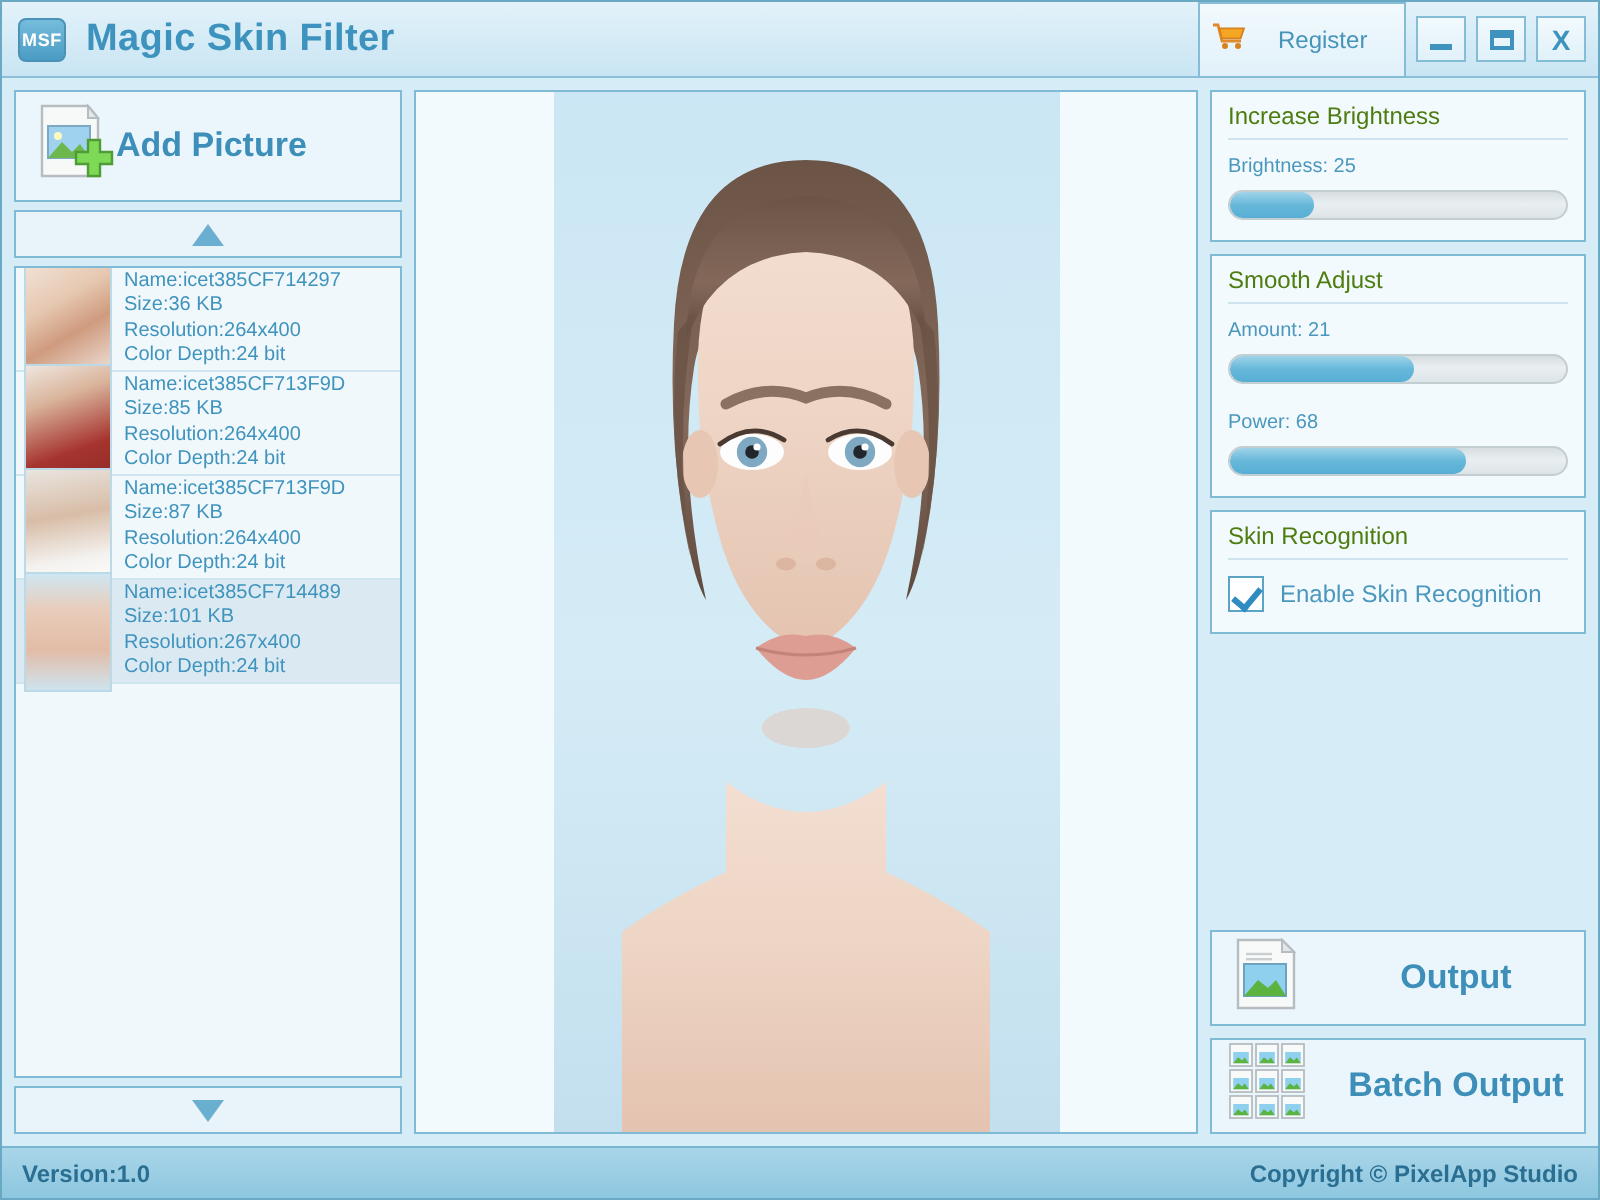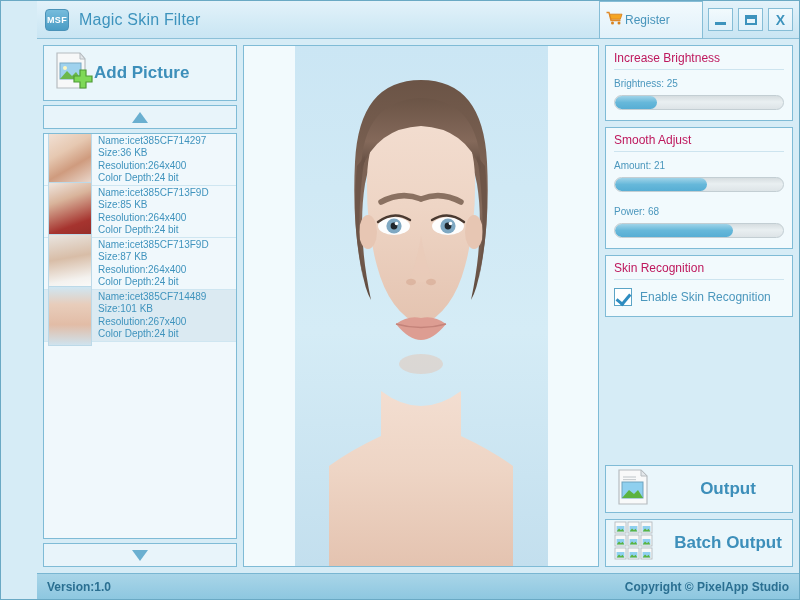--- a/index.html
+++ b/index.html
@@ -9,21 +9,20 @@
     background: #cfe8f3;
     overflow: hidden;
   }
   #app {
     position: relative;
     width: 800px; height: 600px;
     background: #d6ecf6;
     border: 1px solid #6aa9c4;
     display: flex;
     flex-direction: column;
-    padding-left: 36px;
   }
 
   
   .titlebar {
     height: 38px;
     flex: 0 0 38px;
     background: linear-gradient(to bottom, #e3f2fa 0%, #d4ebf6 55%, #c9e5f3 100%);
     border-bottom: 1px solid #8cc0d8;
     display: flex;
     align-items: center;
@@ -35,34 +34,34 @@
     background: linear-gradient(to bottom, #76bcdc 0%, #4a9cc4 100%);
     border: 1px solid #4a92b8;
     color: #fff;
     font-size: 9px;
     font-weight: bold;
     display: flex; align-items: center; justify-content: center;
     letter-spacing: .3px;
   }
   .app-title {
     margin-left: 10px;
-    font-size: 16px;
-    font-weight: normal;
+    font-size: 19px;
+    font-weight: bold;
     color: #3d93bd;
     letter-spacing: .2px;
   }
   .titlebar-spacer { flex: 1 1 auto; }
   .win-btns { display: flex; align-items: center; gap: 5px; }
   .register-btn {
     height: 38px;
     min-width: 104px;
     background: linear-gradient(to bottom, #f2fafd 0%, #e1f1fa 100%);
     border: 1px solid #86bdd6;
     display: flex; align-items: center;
-    gap: 2px;
+    gap: 16px;
     padding: 0 10px 0 6px;
     font-size: 12px;
     color: #4794bb;
   }
   .win-btn {
     width: 25px; height: 23px;
     background: linear-gradient(to bottom, #f2fafd 0%, #e1f1fa 100%);
     border: 1px solid #86bdd6;
     display: flex; align-items: center; justify-content: center;
     color: #3d93bd;
@@ -178,21 +177,21 @@
     gap: 6px;
     min-height: 0;
   }
   .panel {
     background: #f2fafd;
     border: 1px solid #7fbbd6;
     padding: 5px 8px 10px 8px;
   }
   .panel-title {
     font-size: 12px;
-    color: #be185d;
+    color: #4d7c0f;
     padding-bottom: 4px;
     border-bottom: 1px solid #cde4ef;
     margin-bottom: 8px;
   }
   .slider-label {
     font-size: 10px;
     color: #4b97bd;
     margin-bottom: 6px;
   }
   .slider {

